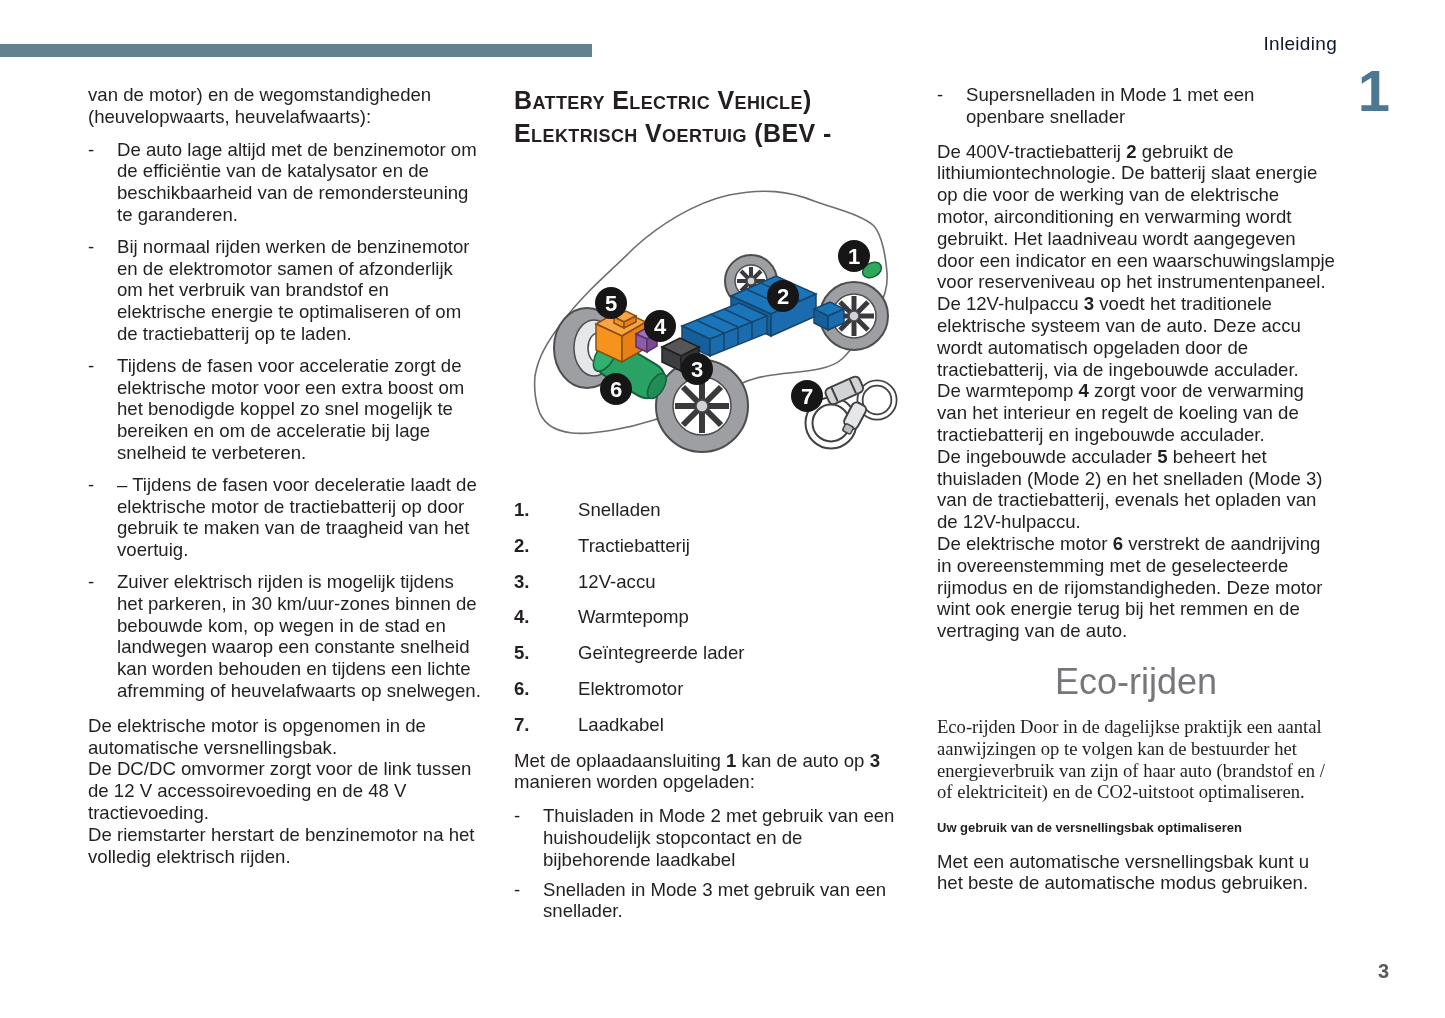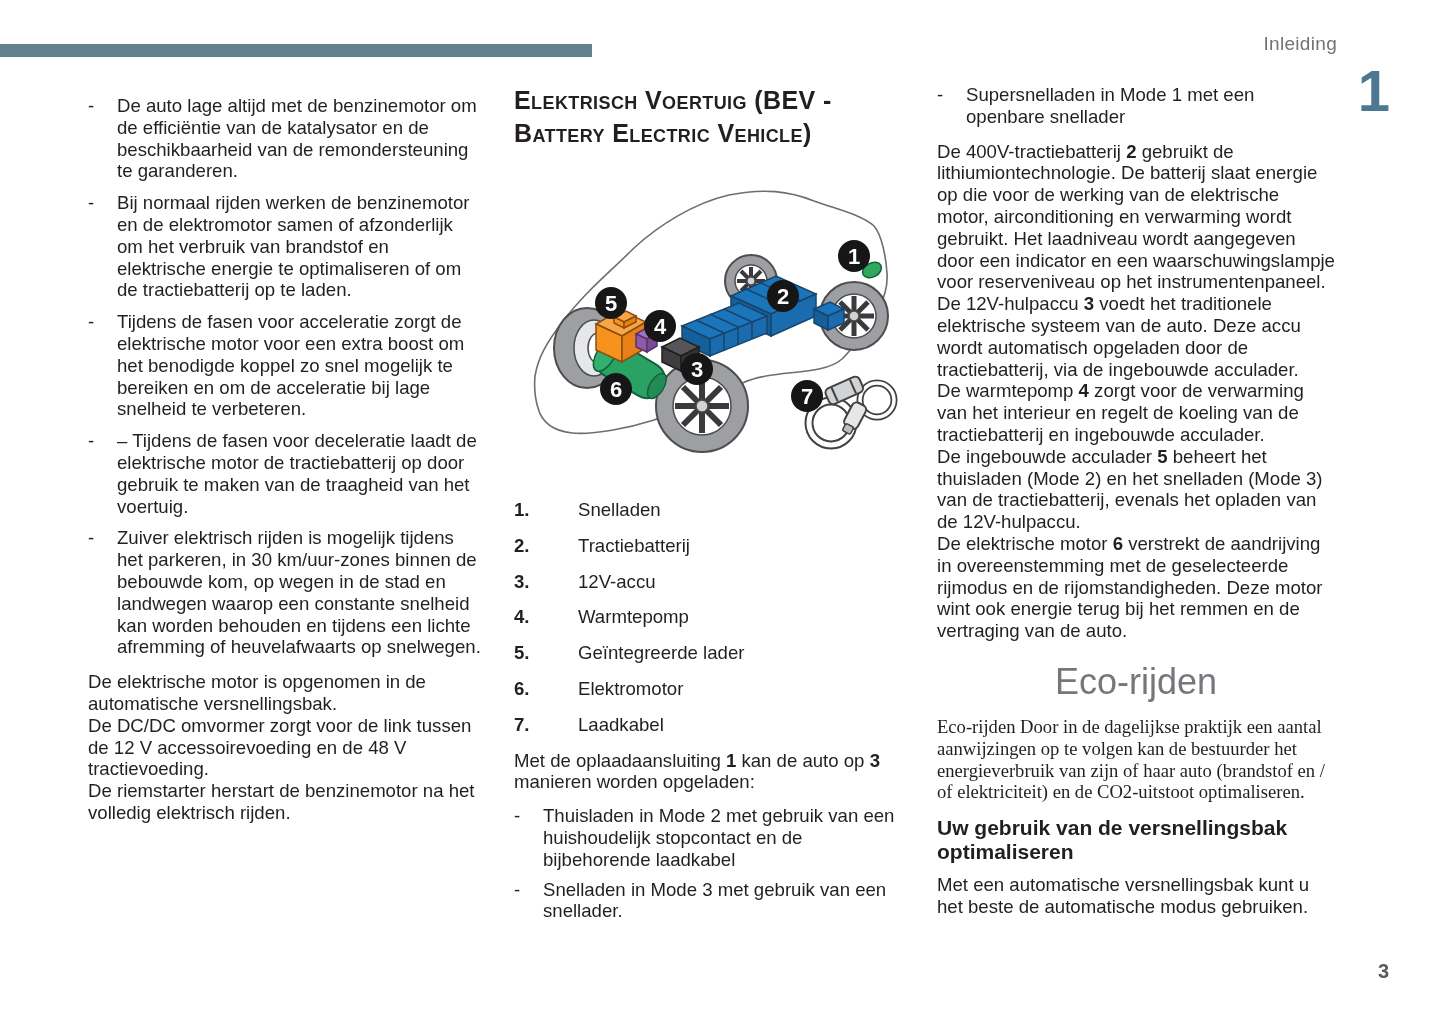--- a/index.html
+++ b/index.html
@@ -3,21 +3,21 @@
 <meta charset="utf-8">
 <style>
   html,body { margin:0; padding:0; background:#ffffff; }
   .page {
     position:relative; width:1445px; height:1018px; background:#ffffff;
     font-family:"Liberation Sans", sans-serif; color:#231f20; overflow:hidden;
     -webkit-font-smoothing:antialiased;
   }
   .top-bar { position:absolute; left:0; top:44px; width:592px; height:13px; background:#64818f; }
   .header-label { position:absolute; top:33px; left:1150px; width:187px; text-align:right;
-                  font-size:19px; color:#737373; letter-spacing:0.3px; }
+                  font-size:19px; color:#0f172a; letter-spacing:0.3px; }
   .chapter-number { position:absolute; top:62px; left:1348px; width:52px; text-align:center;
                     font-size:58px; line-height:1; font-weight:bold; color:#4d7891; }
   .page-number { position:absolute; top:960px; left:1378px; font-size:20px; font-weight:bold; color:#58595b; }
 
   .col { position:absolute; top:84px; font-size:18.6px; line-height:21.8px; }
   .col-left  { left:88px;  width:393px; }
   .col-mid   { left:514px; width:400px; }
   .col-right { left:937px; width:398px; }
 
   .bullet { display:flex; margin-top:10px; }
@@ -31,35 +31,36 @@
   .legend { margin-top:6px; }
   .legend-row { display:flex; margin-bottom:14px; }
   .legend-num { width:64px; flex:none; font-weight:bold; }
   .charge-intro { }
   .mid-bullets .bullet { margin-top:12px; }
   .mid-bullets .bullet + .bullet { margin-top:8px; }
 
   .rc-block { margin-top:13px; }
   .eco-heading { margin-top:20px; font-size:36px; line-height:40px; color:#76777a; font-weight:normal;text-align:center; }
   .eco-para { margin-top:14px;font-family:Liberation Serif, serif; }
-  .sub-heading { margin-top:13px; font-size:21px; line-height:23.5px; font-weight:bold; }
+  .sub-heading { margin-top:13px; font-size:13px; line-height:23.5px; font-weight:bold; }
   .final-para { margin-top:11px; }
   b { font-weight:bold; }
 </style>
 </head>
 <body>
 
 <div class="page">
 
   <div class="top-bar"></div>
   <div class="header-label">Inleiding</div>
   <div class="chapter-number">1</div>
   <div class="page-number">3</div>
 
   <div class="col col-left">
+    <div>van de motor) en de wegomstandigheden (heuvelopwaarts, heuvelafwaarts):</div>
     <div class="bullets">
       <div class="bullet">
         <span class="marker">-</span>
         <span>De auto lage altijd met de benzinemotor om de efficiëntie van de katalysator en de beschikbaarheid van de remondersteuning te garanderen.</span>
       </div>
       <div class="bullet">
         <span class="marker">-</span>
         <span>Bij normaal rijden werken de benzinemotor en de elektromotor samen of afzonderlijk om het verbruik van brandstof en elektrische energie te optimaliseren of om de tractiebatterij op te laden.</span>
       </div>
       <div class="bullet">
@@ -77,22 +78,22 @@
     </div>
     <div class="paras">
       <div>De elektrische motor is opgenomen in de automatische versnellingsbak.</div>
       <div>De DC/DC omvormer zorgt voor de link tussen de 12 V accessoirevoeding en de 48 V tractievoeding.</div>
       <div>De riemstarter herstart de benzinemotor na het volledig elektrisch rijden.</div>
     </div>
   </div>
 
   <div class="col col-mid">
     <div class="mid-heading">
+      <div>Battery Electric Vehicle)</div>
       <div>Elektrisch Voertuig (BEV -</div>
-      <div>Battery Electric Vehicle)</div>
     </div>
 
     <div class="diagram-box">
       <svg width="410" height="330" viewBox="0 0 410 330">
 
         <path d="M 21,213 C 24,195 32,180 50,157 C 70,130 95,110 120,85 C 145,62 180,40 215,32
              C 250,25 275,28 300,38 C 325,47 348,52 360,63 C 368,72 372,95 373,110
              C 374,125 370,135 365,143 C 358,155 345,180 328,196 C 312,210 280,208 252,213
              C 225,218 220,226 213,230 C 195,240 160,250 140,257 C 115,265 80,272 58,270
              C 40,268 28,260 24,245 C 21,235 20,224 21,213 Z" fill="#ffffff" stroke="#6d6e71" stroke-width="1.6"></path>

